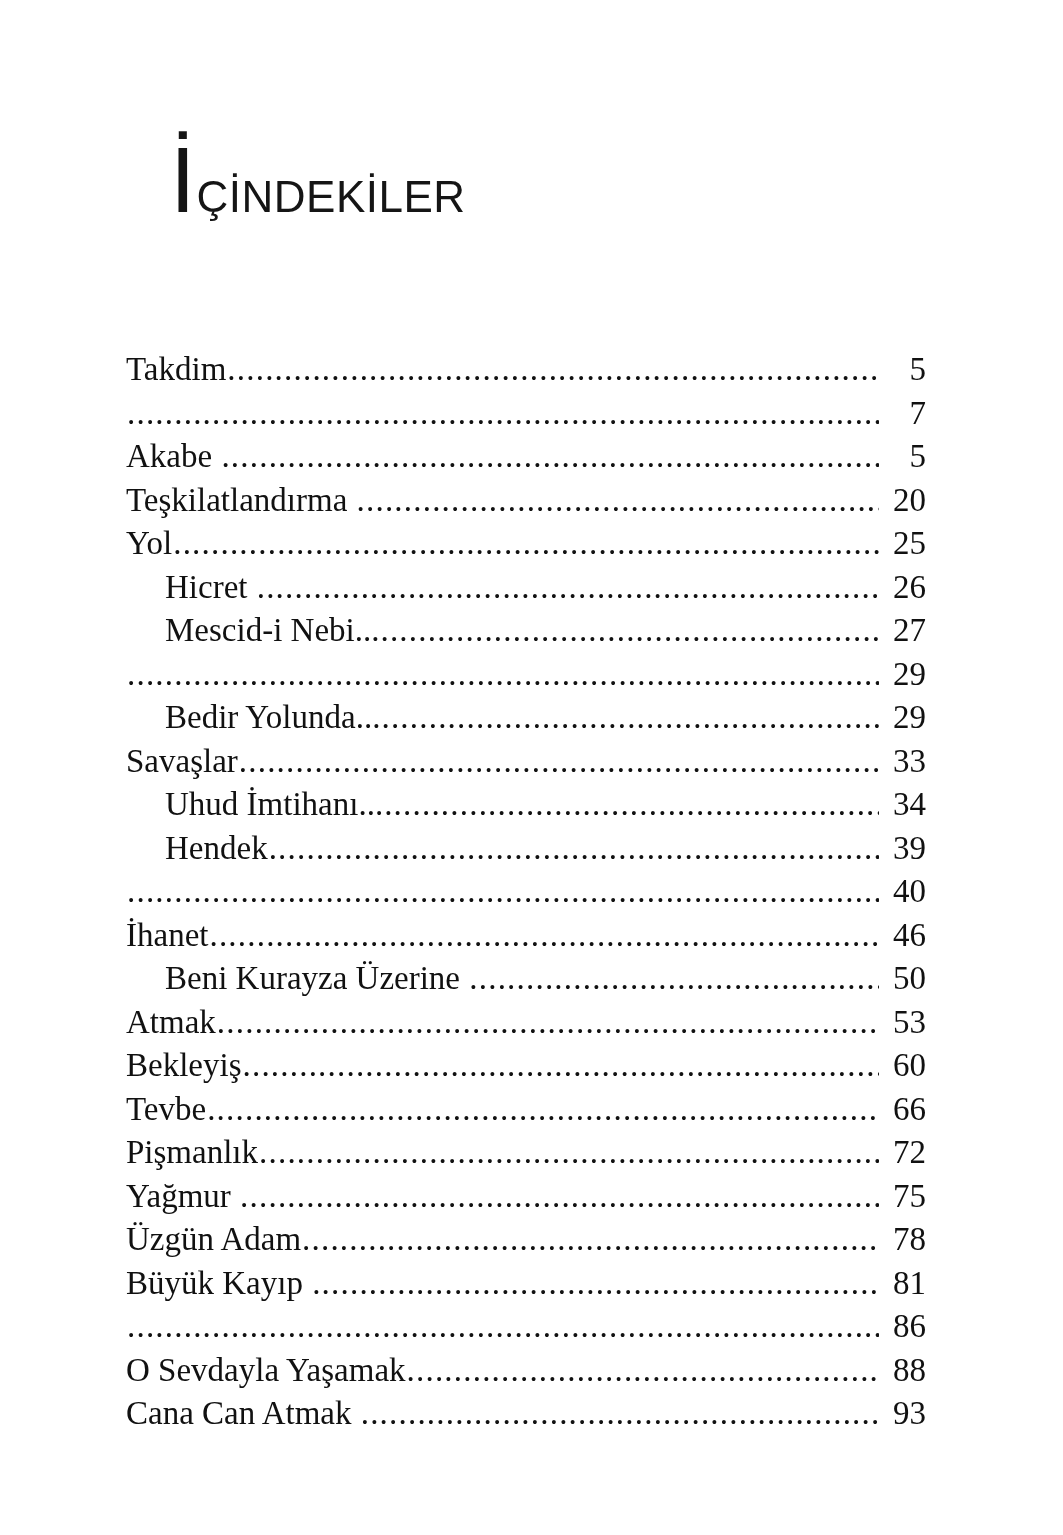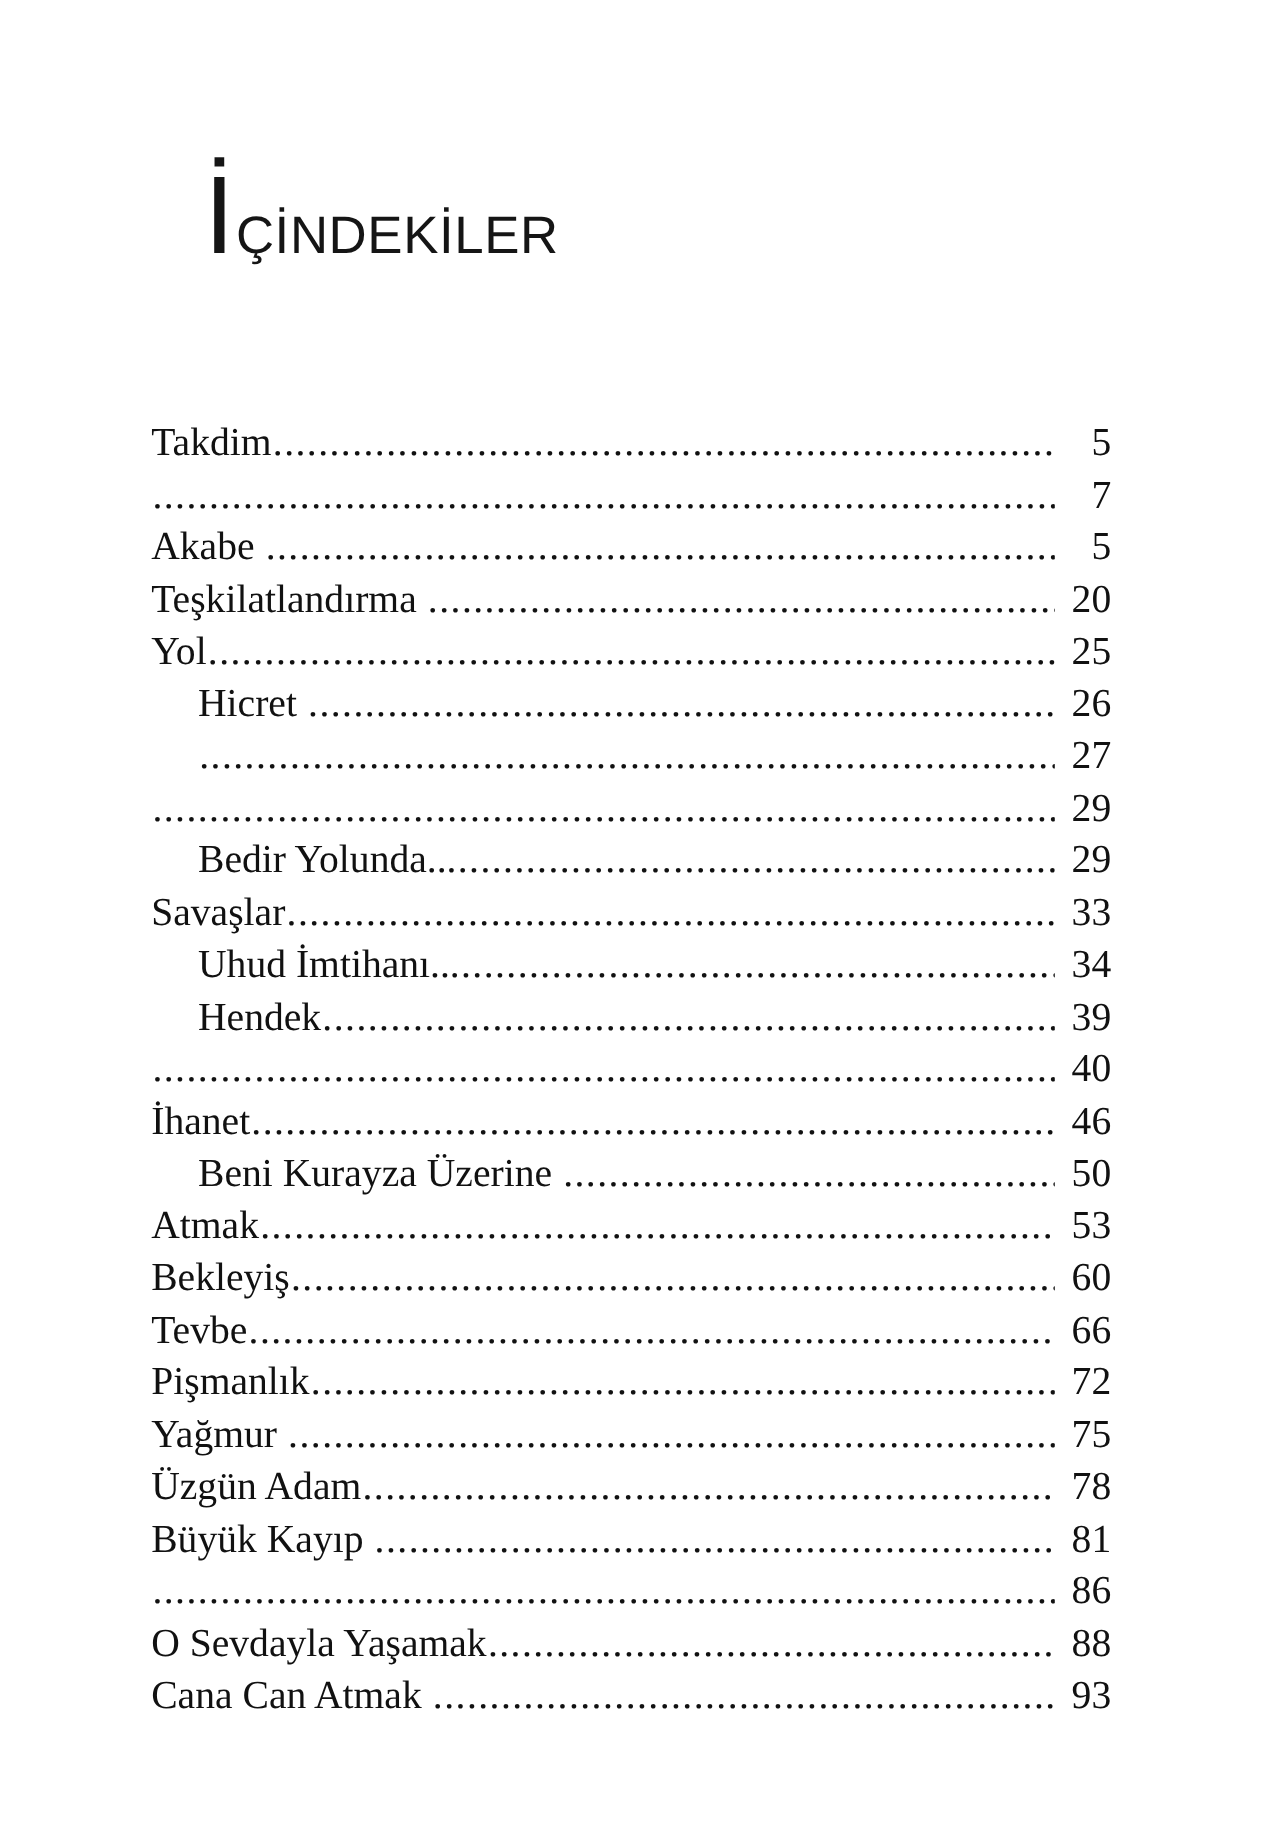--- a/index.html
+++ b/index.html
@@ -123,20 +123,21 @@
         <span class="entry-label">Yol</span>
         <span class="entry-leader">...........................................................................................................................................................................................................................</span>
         <span class="entry-page">25</span>
       </div>
       <div class="toc-entry level-2">
         <span class="entry-label">Hicret&nbsp;</span>
         <span class="entry-leader">...........................................................................................................................................................................................................................</span>
         <span class="entry-page">26</span>
       </div>
       <div class="toc-entry level-2">
+        <span class="entry-label">Mescid-i Nebi...</span>
         <span class="entry-leader">...........................................................................................................................................................................................................................</span>
         <span class="entry-page">27</span>
       </div>
       <div class="toc-entry level-1">
         <span class="entry-leader">...........................................................................................................................................................................................................................</span>
         <span class="entry-page">29</span>
       </div>
       <div class="toc-entry level-2">
         <span class="entry-label">Bedir Yolunda...</span>
         <span class="entry-leader">...........................................................................................................................................................................................................................</span>

